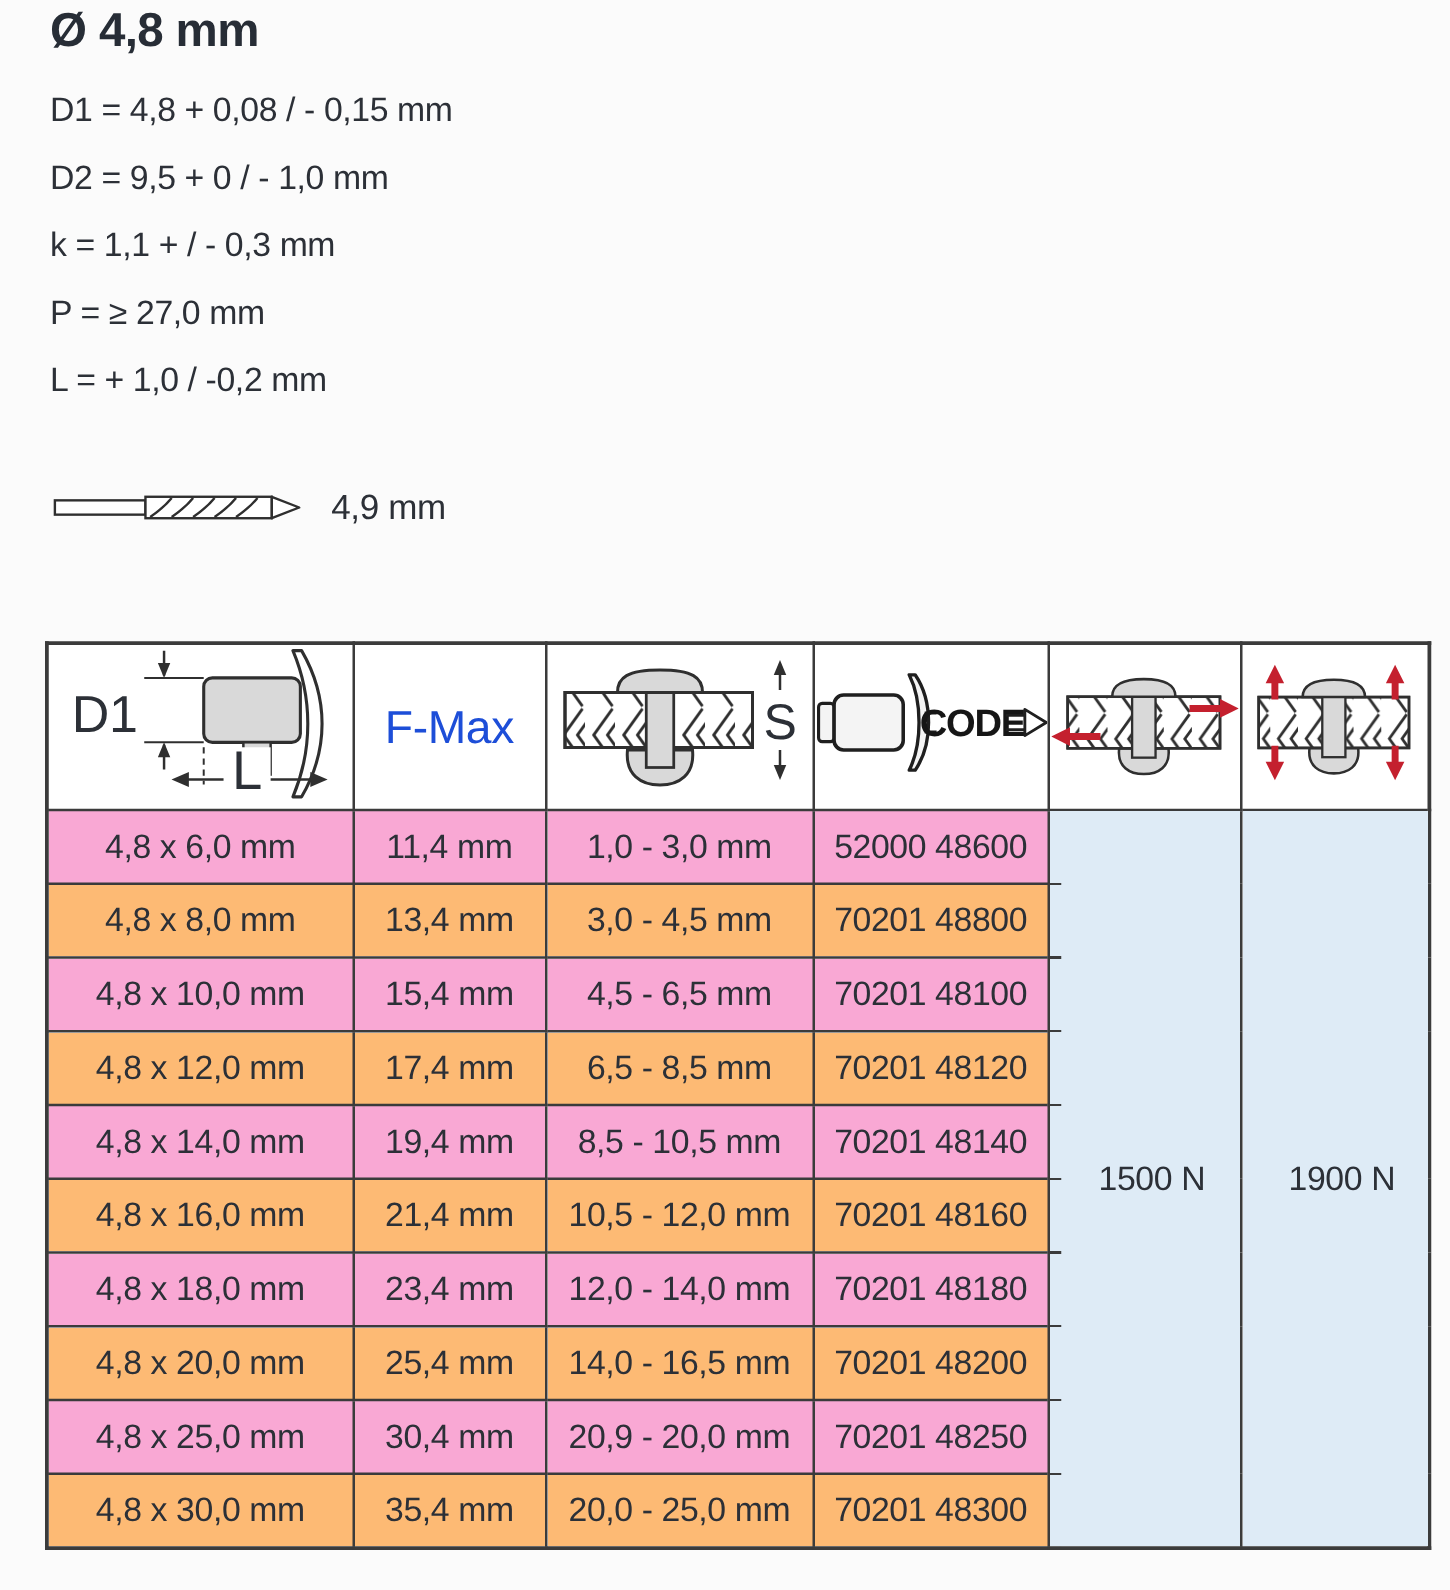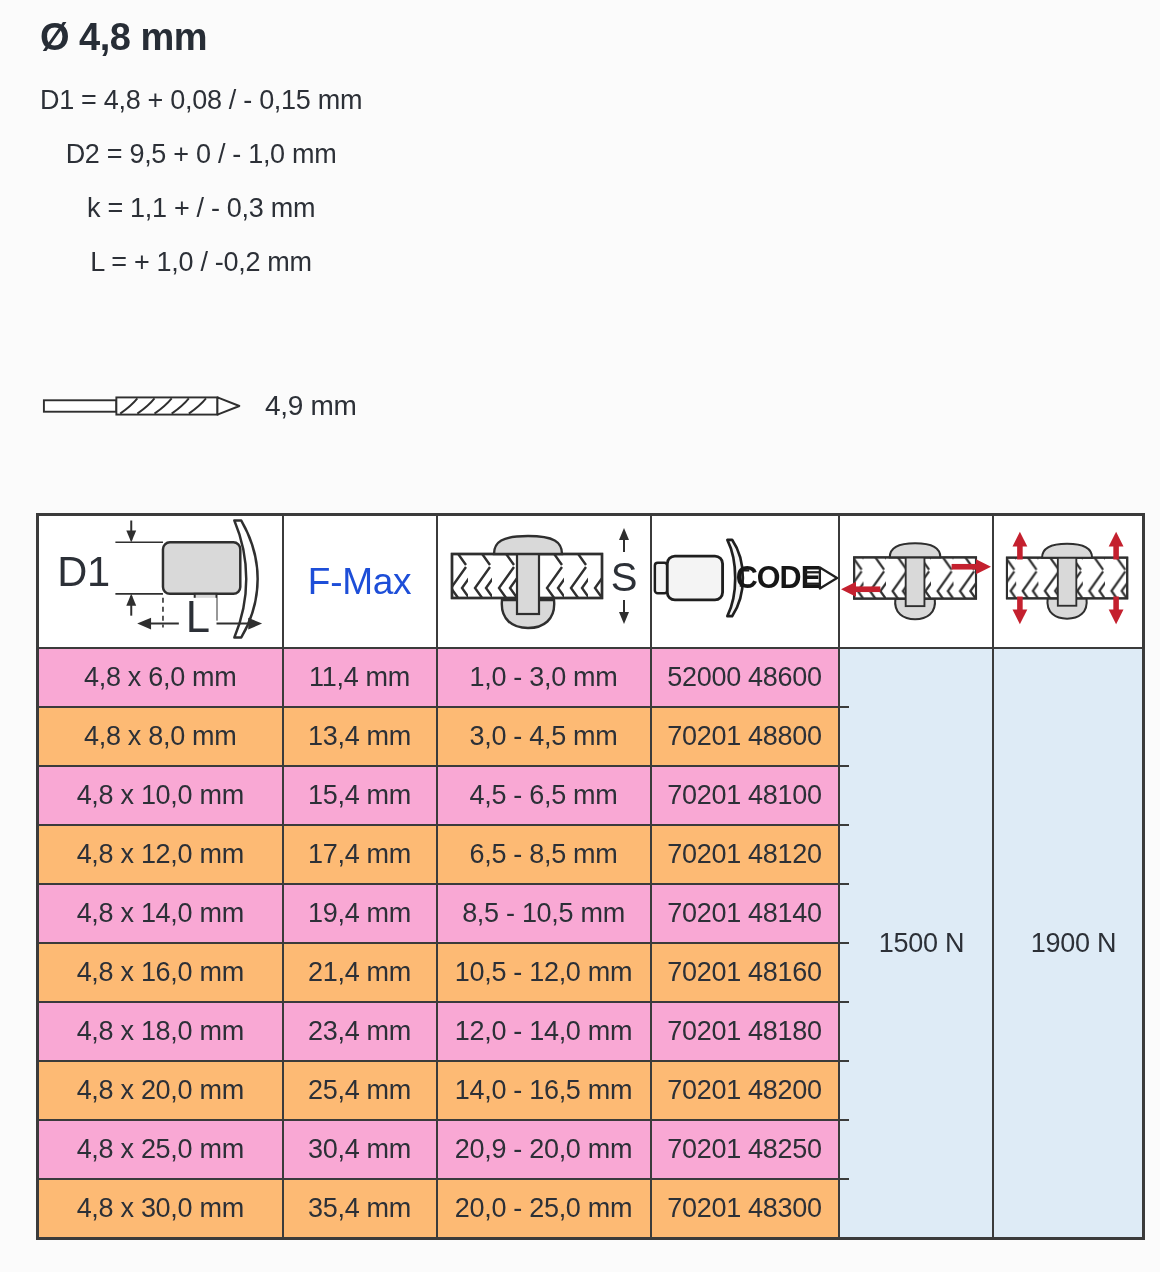--- a/index.html
+++ b/index.html
@@ -3,24 +3,24 @@
 <meta charset="utf-8">
 <style>
   html,body{margin:0;padding:0;}
   body{
     width:1160px;height:1272px;position:relative;overflow:hidden;
     background:#fbfbfb;
     font-family:"Liberation Sans","DejaVu Sans",sans-serif;
     color:#2c3037;
   }
   
-  .spec-block{position:absolute;left:40px;top:16px;}
+  .spec-block{position:absolute;left:40px;top:4px;}
   .page-title{margin:0;font-size:38px;font-weight:bold;color:#272d36;letter-spacing:-0.5px;}
   .spec-lines{margin-top:14px;}
-  .spec-line{font-size:27px;line-height:54px;letter-spacing:-0.3px;color:#2c3037;white-space:pre;text-align:center;}
+  .spec-line{font-size:27px;line-height:54px;letter-spacing:-0.3px;color:#2c3037;white-space:pre;}
   .drill-row{position:absolute;left:42px;top:390px;display:flex;align-items:center;gap:18px;}
   .drill-label{font-size:28px;letter-spacing:-0.3px;color:#2c3037;}
   
   table.spec-table{
     position:absolute;left:36px;top:513px;
     border-collapse:collapse;table-layout:fixed;
     border:3px solid #3b3b3b;
   }
   .spec-table th,.spec-table td{
     border:2px solid #3b3b3b;
@@ -51,20 +51,21 @@
     </pattern>
   </defs>
 </svg>
 
 <div class="spec-block">
   <h1 class="page-title">Ø 4,8 mm</h1>
   <div class="spec-lines">
     <div class="spec-line">D1 = 4,8 + 0,08 / - 0,15 mm</div>
     <div class="spec-line">D2 = 9,5 + 0 / - 1,0 mm</div>
     <div class="spec-line">k = 1,1 + / - 0,3 mm</div>
+    <div class="spec-line">P = ≥ 27,0 mm</div>
     <div class="spec-line">L = + 1,0 / -0,2 mm</div>
   </div>
 </div>
 
 <div class="drill-row">
   <svg width="205" height="30" viewBox="0 0 215 30">
     <rect x="2" y="9" width="76" height="12" fill="#ffffff" stroke="#2f2f2f" stroke-width="2"></rect>
     <rect x="78" y="6" width="106" height="18" fill="#ffffff" stroke="#2f2f2f" stroke-width="2"></rect>
     <path d="M82,23 C92,16 96,12 100,7" fill="none" stroke="#2f2f2f" stroke-width="2"></path>
     <path d="M100,23 C110,16 114,12 118,7" fill="none" stroke="#2f2f2f" stroke-width="2"></path>

